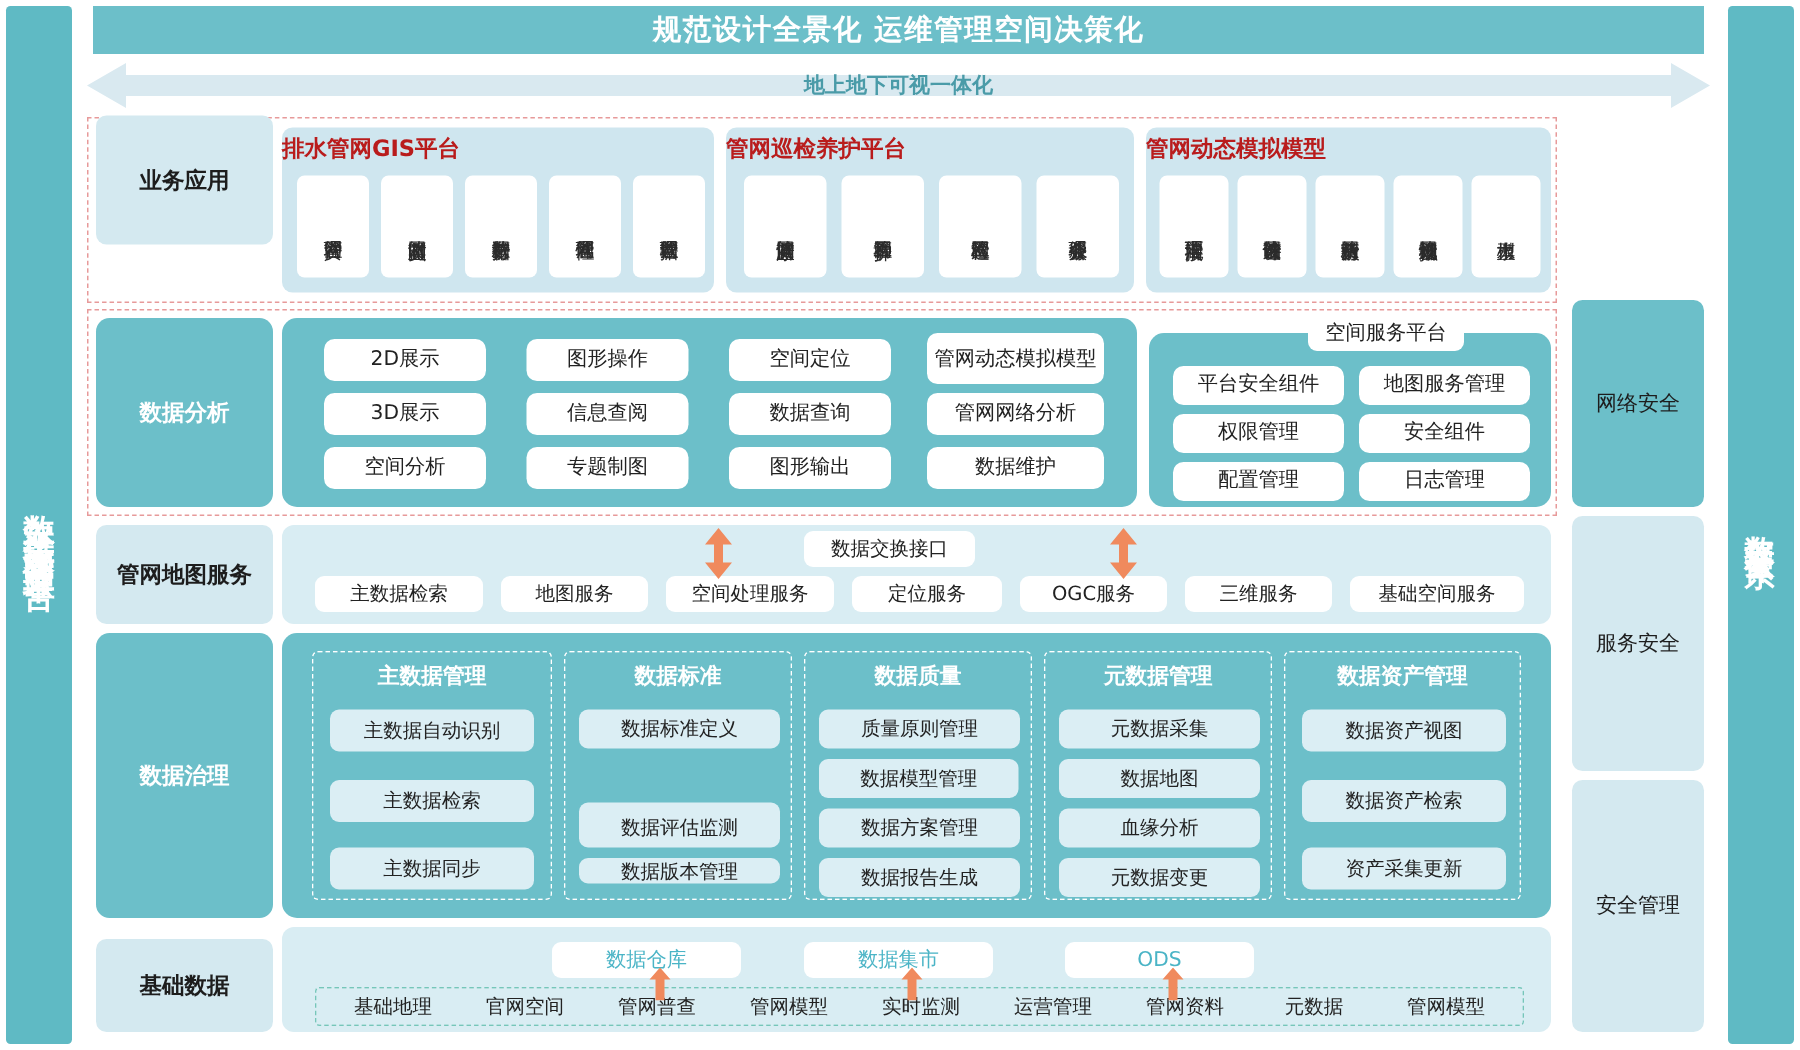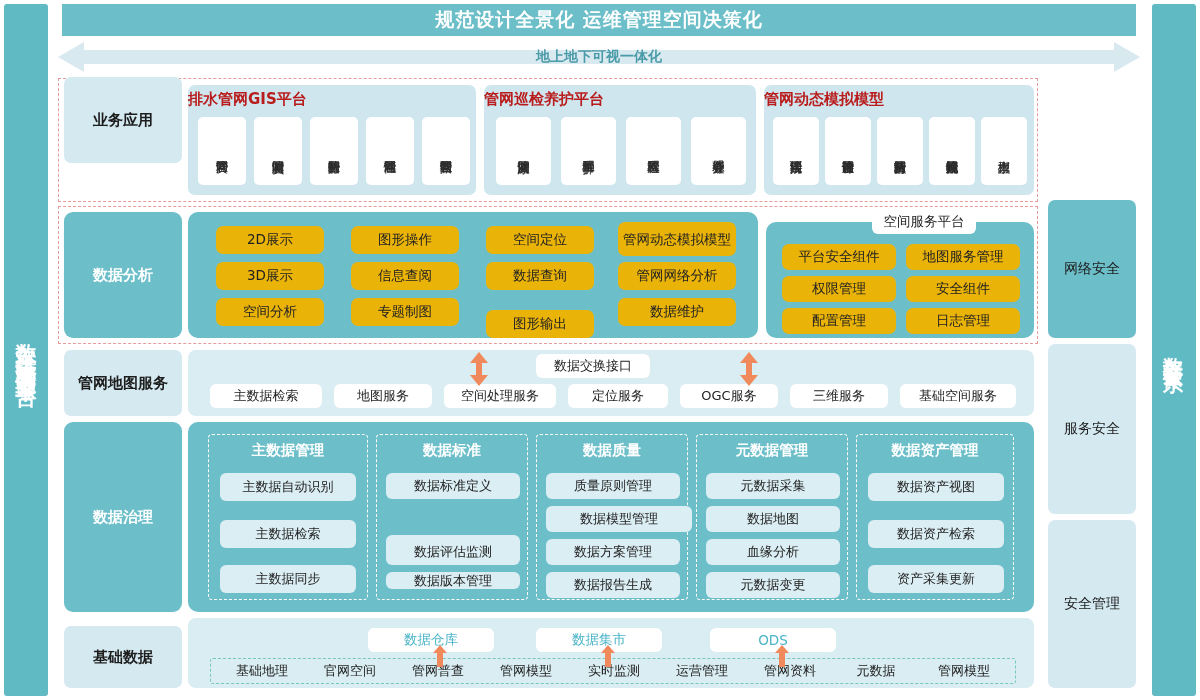--- a/index.html
+++ b/index.html
@@ -74,21 +74,21 @@
   }
   .vcell{
     position:absolute;background:#ffffff;border-radius:5px;
     display:flex;align-items:center;justify-content:center;
     font-size:12.5px;line-height:1.12;color:#2b2b2b;text-align:center;
     writing-mode:vertical-rl;letter-spacing:0px;
   }
 
   
   .apill{
-    position:absolute;background:#eab308;border-radius:7px;
+    position:absolute;background:#ffffff;border-radius:7px;
     display:flex;align-items:center;justify-content:center;
     font-size:13.5px;color:#222;text-align:center;line-height:1.15;
   }
 
   
   #sp-title{
     position:absolute;background:#ffffff;border-radius:6px;
     display:flex;align-items:center;justify-content:center;
     font-size:13.5px;color:#1e1e1e;
   }
@@ -208,21 +208,21 @@
     <div class="apill" style="left:28px;top:14px;width:108px;height:28px;">2D展示</div>
     <div class="apill" style="left:28px;top:50px;width:108px;height:28px;">3D展示</div>
     <div class="apill" style="left:28px;top:86px;width:108px;height:28px;">空间分析</div>
 
     <div class="apill" style="left:163px;top:14px;width:108px;height:28px;">图形操作</div>
     <div class="apill" style="left:163px;top:50px;width:108px;height:28px;">信息查阅</div>
     <div class="apill" style="left:163px;top:86px;width:108px;height:28px;">专题制图</div>
 
     <div class="apill" style="left:298px;top:14px;width:108px;height:28px;">空间定位</div>
     <div class="apill" style="left:298px;top:50px;width:108px;height:28px;">数据查询</div>
-    <div class="apill" style="left:298px;top:86px;width:108px;height:28px;margin-top:12px;">图形输出</div>
+    <div class="apill" style="left:298px;top:86px;width:108px;height:28px;">图形输出</div>
 
     <div class="apill" style="left:430px;top:10px;width:118px;height:34px;line-height:1.1;">管网动态模拟模型</div>
     <div class="apill" style="left:430px;top:50px;width:118px;height:28px;">管网网络分析</div>
     <div class="apill" style="left:430px;top:86px;width:118px;height:28px;">数据维护</div>
   </div>
 
   <div class="content-teal" style="left:766px;top:222px;width:268px;height:116px;">
     <div class="apill" style="left:16px;top:22px;width:114px;height:26px;">平台安全组件</div>
     <div class="apill" style="left:16px;top:54px;width:114px;height:26px;">权限管理</div>
     <div class="apill" style="left:16px;top:86px;width:114px;height:26px;">配置管理</div>
@@ -272,21 +272,21 @@
       <div class="gt">数据标准</div>
       <div class="gpill" style="position:absolute;left:9px;top:38px;width:134px;height:26px;">数据标准定义</div>
       <div class="gpill" style="position:absolute;left:9px;top:71px;width:134px;height:26px;margin-top:29px;">数据标准落地</div>
       <div class="gpill" style="position:absolute;left:9px;top:104px;width:134px;height:26px;">数据评估监测</div>
       <div class="gpill" style="position:absolute;left:9px;top:137px;width:134px;height:17px;">数据版本管理</div>
     </div>
 
     <div class="govgroup" style="left:348px;top:12px;width:152px;height:166px;">
       <div class="gt">数据质量</div>
       <div class="gpill" style="position:absolute;left:9px;top:38px;width:134px;height:26px;">质量原则管理</div>
-      <div class="gpill" style="position:absolute;left:9px;top:71px;width:146px;height:26px;">数据模型管理</div>
+      <div class="gpill" style="position:absolute;left:9px;top:71px;width:133px;height:26px;">数据模型管理</div>
       <div class="gpill" style="position:absolute;left:9px;top:104px;width:134px;height:26px;">数据方案管理</div>
       <div class="gpill" style="position:absolute;left:9px;top:137px;width:134px;height:26px;">数据报告生成</div>
     </div>
 
     <div class="govgroup" style="left:508px;top:12px;width:152px;height:166px;">
       <div class="gt">元数据管理</div>
       <div class="gpill" style="position:absolute;left:9px;top:38px;width:134px;height:26px;">元数据采集</div>
       <div class="gpill" style="position:absolute;left:9px;top:71px;width:134px;height:26px;">数据地图</div>
       <div class="gpill" style="position:absolute;left:9px;top:104px;width:134px;height:26px;">血缘分析</div>
       <div class="gpill" style="position:absolute;left:9px;top:137px;width:134px;height:26px;">元数据变更</div>

